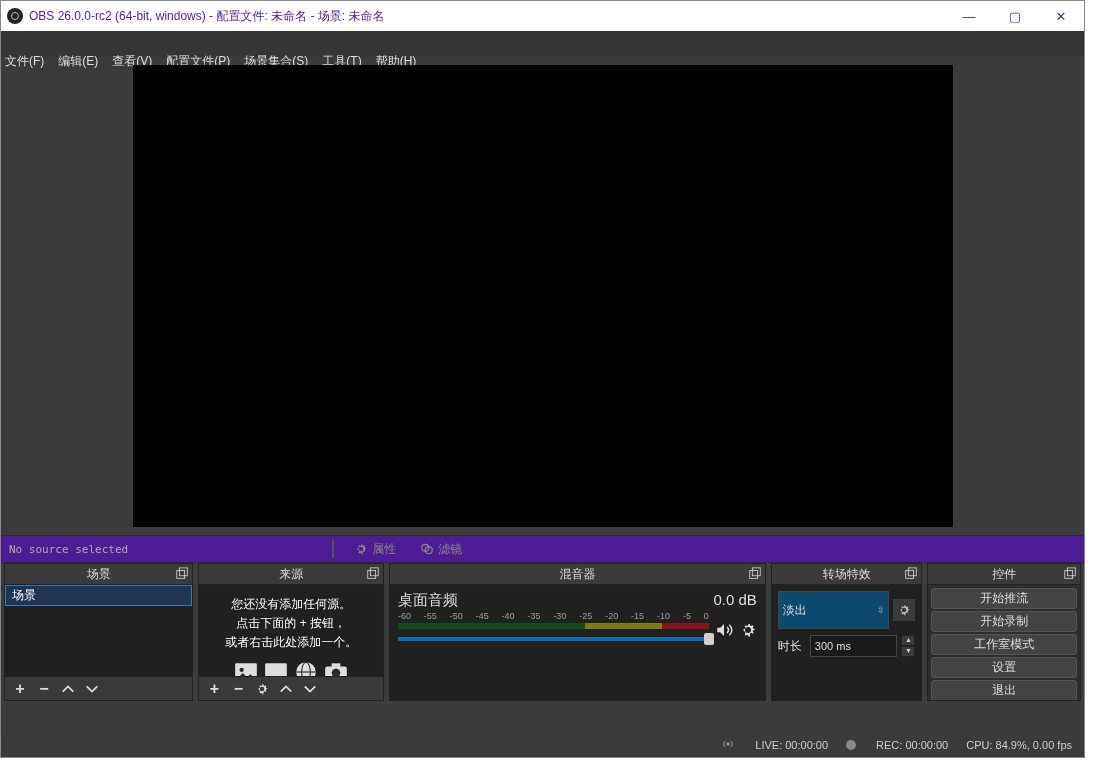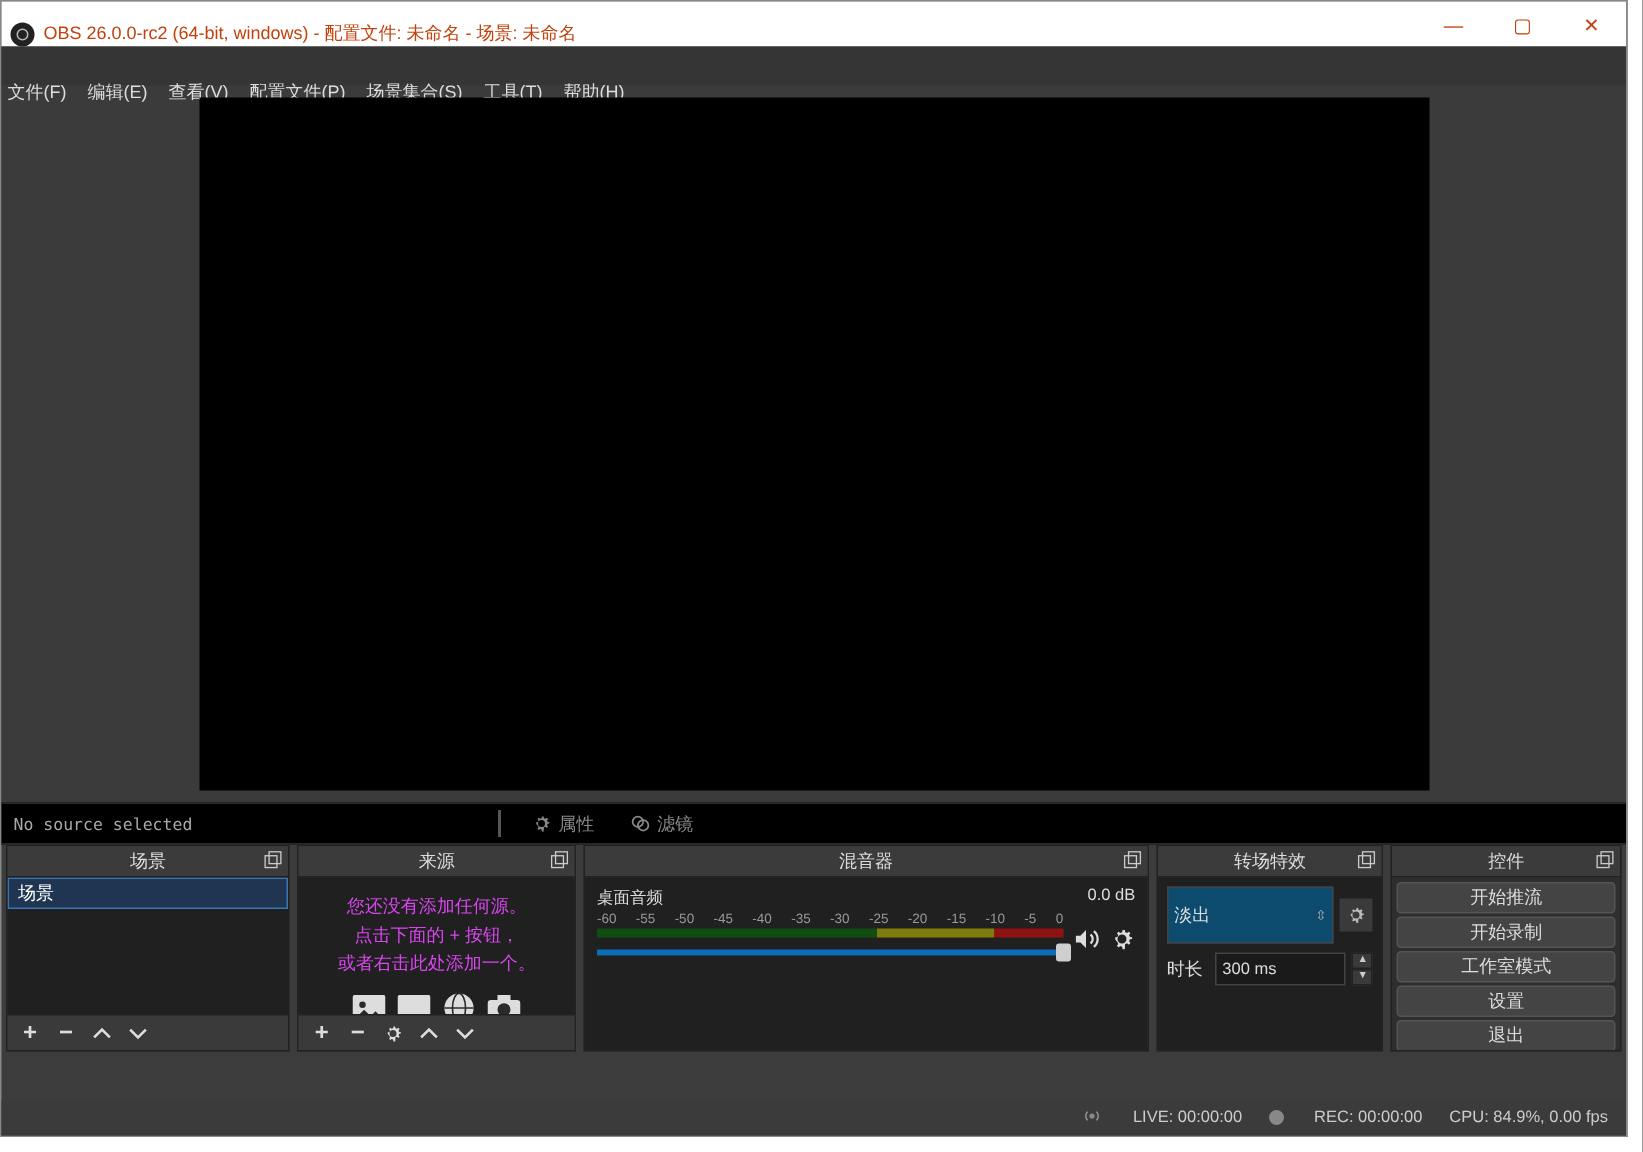--- a/index.html
+++ b/index.html
@@ -1,54 +1,54 @@
 <!DOCTYPE html>
 <html><head>
 <meta charset="utf-8">
 <style>
 * { margin:0; padding:0; box-sizing:border-box; font-family:"Microsoft YaHei",Arial,sans-serif; }
 body { background:#fff; width:1095px; height:768px; overflow:hidden; }
 .obs-window { width:1085px; height:758px; background:#3c3c3c; border:1px solid #888; position:relative; }
-.titlebar { height:30px; background:#fff; display:flex; align-items:flex-end; padding:0 0 0 6px; color:#c2410c; font-size:12px; }
+.titlebar { height:30px; background:#fff; display:flex; align-items:center; padding:0 0 0 6px; color:#4c1d95; font-size:12px; }
 .titlebar-icon { width:16px; height:16px; border-radius:50%; background:#222; margin-right:6px; position:relative; }
 .titlebar-icon::after { content:""; position:absolute; left:4px; top:4px; width:8px; height:8px; border:1px solid #bbb; border-radius:50%; box-sizing:border-box; }
 .titlebar-title { flex:1; }
 .titlebar-btns { display:flex; height:100%; }
 .tbb { width:46px; height:100%; display:flex; align-items:center; justify-content:center; font-size:13px; font-family:Arial; }
 .menubar { height:26px; background:#353535; display:flex; align-items:center; padding:0 4px; color:#ddd; font-size:12px; gap:14px; }
 .menubar span { cursor:default;margin-top:34px; }
 .preview-area { height:478px; background:#3b3b3b; display:flex; align-items:center; justify-content:center; }
 .preview-canvas { width:820px; height:462px; background:#000; }
-.toolbar-row { height:28px; background:#000000; display:flex; align-items:center; color:#aaa; font-size:12px; padding:0 8px; border-top:1px solid #2a2a2a; border-bottom:1px solid #2a2a2a;gap:12px; }
+.toolbar-row { height:28px; background:#4c1d95; display:flex; align-items:center; color:#aaa; font-size:12px; padding:0 8px; border-top:1px solid #2a2a2a; border-bottom:1px solid #2a2a2a;gap:12px; }
 .toolbar-row .no-src { font-family:monospace; font-size:11px; }
 .tb-btn { display:flex; align-items:center; gap:4px; margin-right:12px; color:#888; }
 .tb-btn svg { width:14px; height:14px; fill:#888; }
 .tb-divider { width:2px; height:18px; background:#555; margin-right:8px; }
 
 .docks { height:138px; display:flex; gap:5px; padding:0 3px; }
 .dock { background:#2e2e2e; display:flex; flex-direction:column; border:1px solid #222; }
 .dock-header { height:21px; background:#3b3b3b; display:flex; align-items:center; justify-content:center; color:#ddd; font-size:12px; position:relative; border-bottom:1px solid #222; }
 .dock-pop { position:absolute; right:3px; top:3px; width:14px; height:14px; fill:#ccc; cursor:pointer; }
 .dock-body { flex:1; background:#202020; position:relative; overflow:hidden; }
 
 .scenes { width:190px; }
 .scene-list { padding:0; }
 .scene-item { height:21px; background:#1f3552; color:#fff; font-size:12px; display:flex; align-items:center; padding:0 6px; border:1px solid #3a76b6; }
 .dock-toolbar { height:24px; background:#3a3a3a; display:flex; align-items:center; padding:0 4px; gap:2px; border-top:1px solid #222; }
 .dock-tbtn { width:22px; height:20px; display:flex; align-items:center; justify-content:center; color:#ddd; font-size:16px; font-weight:bold; }
 .dock-tbtn svg { width:14px; height:14px; fill:#ddd; }
 
 .sources { width:186px; }
-.sources-empty { color:#d946ef; font-size:12px; text-align:center; padding:10px 8px 4px; line-height:1.6; }
+.sources-empty { color:#ffffff; font-size:12px; text-align:center; padding:10px 8px 4px; line-height:1.6; }
 .sources-icons { display:flex; justify-content:center; gap:4px; margin-top:2px; }
 .sources-icons svg { width:26px; height:26px; fill:#ddd; }
 
 .mixer { width:378px; }
 .mixer-track { padding:6px 8px; }
-.mixer-label-row { display:flex; justify-content:space-between; color:#ddd; font-size:11px; }
+.mixer-label-row { display:flex; justify-content:space-between; color:#ddd; font-size:15px; }
 .mixer-meter-wrap { position:relative; height:10px; margin-top:3px; }
 .mixer-ticks { position:absolute; left:0; right:48px; top:-2px; display:flex; justify-content:space-between; color:#999; font-size:9px; font-family:monospace; }
 .mixer-bar-bg { position:absolute; left:0; right:48px; top:10px; height:6px; background:linear-gradient(to right,#114d11 0%,#114d11 60%,#7d7d0d 60%,#7d7d0d 85%,#8f1212 85%,#8f1212 100%); }
 .mixer-slider { position:absolute; left:0; right:48px; top:24px; height:4px; background:#0a6db5; }
 .mixer-thumb { position:absolute; right:48px; top:20px; width:10px; height:12px; background:#cfcfcf; border-radius:2px; margin-right:-5px; }
 .mixer-right-icons { position:absolute; right:0; top:8px; display:flex; gap:6px; align-items:center; }
 .mixer-right-icons svg { width:18px; height:18px; fill:#ddd; }
 
 .transitions { width:152px; }
 .trans-body { padding:6px 6px; display:flex; flex-direction:column; gap:6px; }

